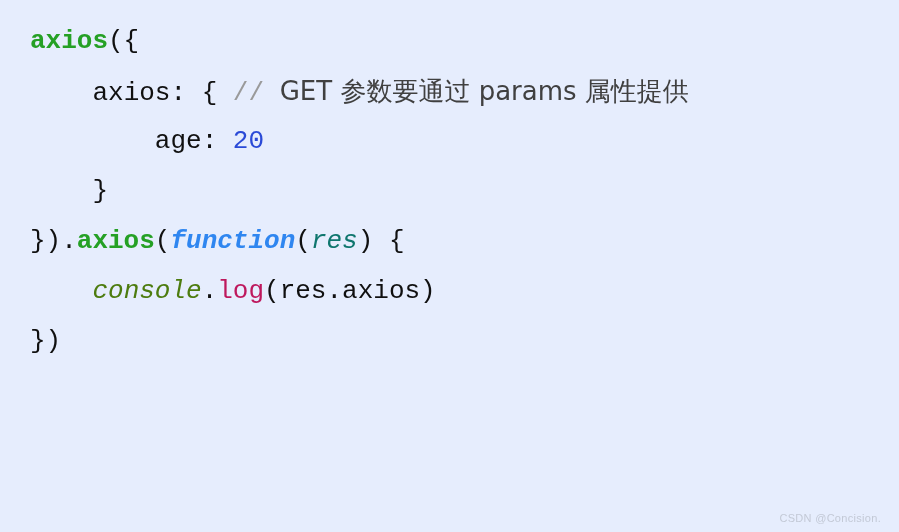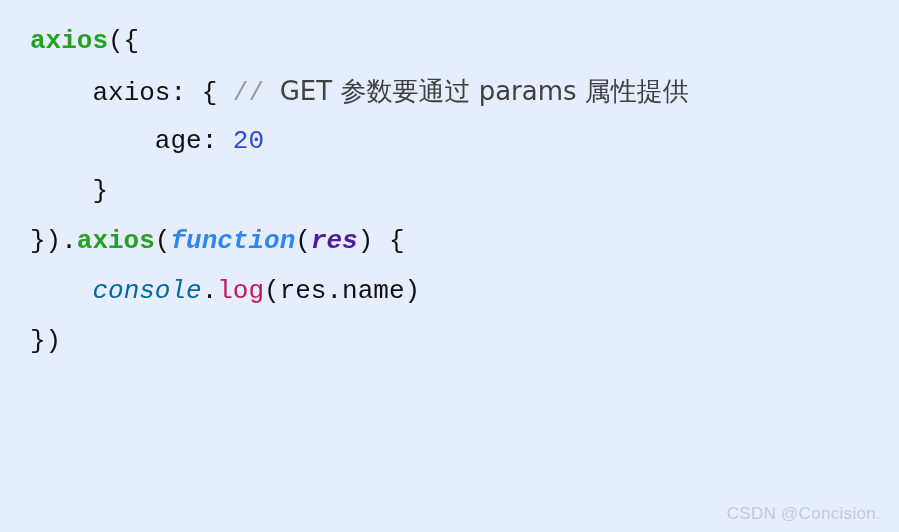--- a/index.html
+++ b/index.html
@@ -31,44 +31,44 @@
     color: #101010;
   }
   .tok { white-space: pre; }
   .t-plain    { color: #101010; }
   .t-keyword  { color: #25a025; font-weight: bold; }
   .t-string   { color: #4ba3f5; }
   .t-number   { color: #2a4ad7; }
   .t-comment-slash { color: #9a9a9a; }
   .t-comment  { color: #404040; }
   .t-function { color: #2f86f0; font-weight: bold; font-style: italic; margin-top: 44px; }
-  .t-param    { color: #4c1d95; font-style: italic; font-weight: bold; }
-  .t-object   { color: #0369a1; font-style: italic; text-align: right; }
+  .t-param    { color: #0f766e; font-style: italic; }
+  .t-object   { color: #4d7c0f; font-style: italic; text-align: right; }
   .t-method   { color: #be185d; }
   .cjk {
     font-family: "DejaVu Sans", "Liberation Sans", sans-serif;
   }
   #watermark {
     position: absolute;
     right: 18px;
     bottom: 8px;
     font-family: "Liberation Sans", "DejaVu Sans", sans-serif;
-    font-size: 17px;
+    font-size: 11px;
     color: #c3c9d6;
     letter-spacing: 0.3px;
     user-select: none;
   }
 </style>
 </head>
 <body>
 
 <div id="code-block">
   <div id="code-lines">
       <div class="code-line"><span class="tok t-keyword">axios</span><span class="tok t-plain">({</span></div>
       <div class="code-line"><span class="tok t-plain">    </span><span class="tok t-plain">axios: { </span><span class="tok t-comment-slash">// </span><span class="tok t-comment cjk">GET 参数要通过 params 属性提供</span></div>
       <div class="code-line"><span class="tok t-plain">        </span><span class="tok t-plain">age: </span><span class="tok t-number">20</span></div>
       <div class="code-line"><span class="tok t-plain">    </span><span class="tok t-plain">}</span></div>
       <div class="code-line"><span class="tok t-plain">}).</span><span class="tok t-keyword">axios</span><span class="tok t-plain">(</span><span class="tok t-function">function</span><span class="tok t-plain">(</span><span class="tok t-param">res</span><span class="tok t-plain">) {</span></div>
-      <div class="code-line"><span class="tok t-plain">    </span><span class="tok t-object">console</span><span class="tok t-plain">.</span><span class="tok t-method">log</span><span class="tok t-plain">(res.name)</span></div>
+      <div class="code-line"><span class="tok t-plain">    </span><span class="tok t-object">console</span><span class="tok t-plain">.</span><span class="tok t-method">log</span><span class="tok t-plain">(res.axios)</span></div>
       <div class="code-line"><span class="tok t-plain">})</span></div>
     </div>
   <div id="watermark">CSDN @Concision.</div>
 </div>
 
 </body></html>

